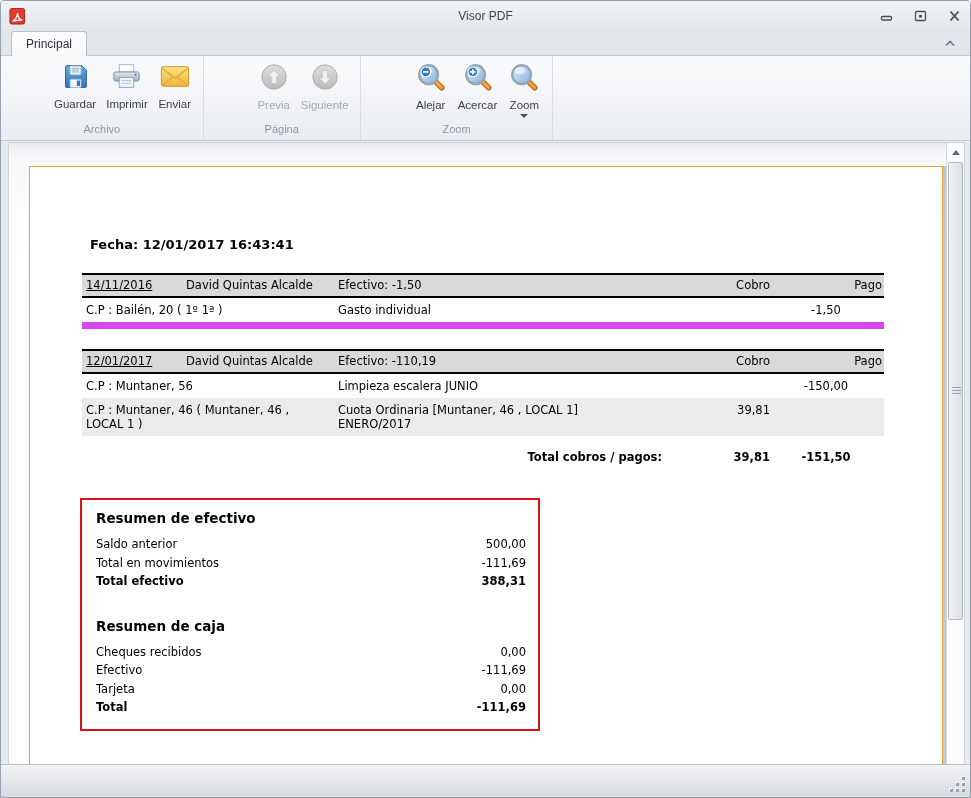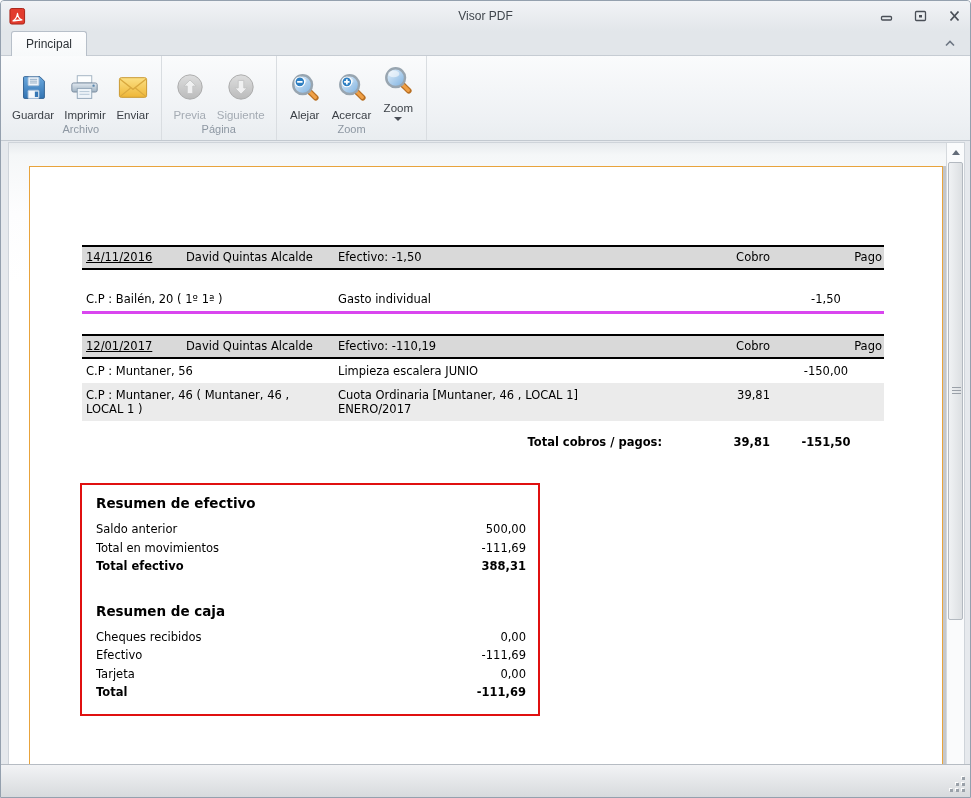--- a/index.html
+++ b/index.html
@@ -29,21 +29,21 @@
   .collapse-btn { position:absolute; right:12px; top:5px; width:16px; height:14px;
                   display:flex; align-items:center; justify-content:center; }
 
   
   .ribbon { position:absolute; left:0; top:54px; width:100%; height:86px;
             background:linear-gradient(#fafbfc,#eef1f4 75%,#e9edf0);
             border-top:1px solid #c6ccd3; border-bottom:1px solid #c3c9d0;
             display:flex; align-items:stretch; }
   .rgroup { display:flex; flex-direction:column; align-items:center;
             padding:3px 6px 1px; border-right:1px solid #d9dde1; }
-  .rbuttons { display:flex; flex:1; align-items:flex-end; }
+  .rbuttons { display:flex; flex:1; align-items:flex-start;margin-left:42px; }
   .rbtn { display:flex; flex-direction:column; align-items:center;
           min-width:44px; padding:3px 5px 1px; background:none; border:none;
           border-radius:3px; font-family:inherit; cursor:default; }
   .rbtn .lbl { margin-top:4px; font-size:11.5px; color:#3a3f45; white-space:nowrap; }
   .rbtn.disabled .lbl { color:#a4abb3; }
   .rbtn.disabled svg { opacity:.85; }
   .caret { width:0; height:0; margin-top:3px;
            border-left:4px solid transparent; border-right:4px solid transparent;
            border-top:4px solid #4a4f57; }
   .glabel { height:16px; font-size:11px; color:#8d97a2; margin-top:1px; }
@@ -83,21 +83,21 @@
   .r-table { margin-top:21px; }
   .sec-header { display:flex; background:#d9d9d9; border-top:2px solid #000;
                 border-bottom:2px solid #000; padding:3px 2px 4px 4px; }
   .sec-header.second { margin-top:20px; }
   .h-date { width:100px;text-decoration:underline; }
   .h-name { width:152px; }
   .h-efec { flex:1; }
   .h-cobro { width:90px; text-align:right; }
   .h-pago  { width:112px; text-align:right; }
   .t-row { display:flex; padding:5px 2px 5px 4px; }
-  .t-row.lined { border-bottom:3px solid #d946ef;margin-top:17px; }
+  .t-row.lined { border-bottom:7px solid #d946ef; }
   .t-row.alt { background:#ebebeb; }
   .c-concept { width:252px; padding-right:8px; }
   .c-desc { flex:1; white-space:pre-line; padding-right:8px; }
   .c-cobro { width:90px; text-align:right; }
   .c-pago  { width:112px; text-align:center; }
   .t-total { display:flex; margin-top:10px; padding:4px 2px 4px 4px; font-weight:bold; }
   .tt-label { flex:1; text-align:right; padding-right:18px; }
 
   .redbox { margin:30px 0 0 -2px; width:460px; border:2px solid #e01010;
             padding:7px 12px 12px 14px; }
@@ -318,20 +318,21 @@
       <div class="glabel">Zoom</div>
     </div>
 
     <div class="ribbon-rest"></div>
   </div>
 
   <div class="viewport">
     <div class="page">
       <div class="report">
 
+        <div class="r-date">Fecha: 12/01/2017 16:43:41</div>
 
         <div class="r-table">
 
           <div class="sec-header">
             <span class="h-date">14/11/2016</span>
             <span class="h-name">David Quintas Alcalde</span>
             <span class="h-efec">Efectivo: -1,50</span>
             <span class="h-cobro">Cobro</span>
             <span class="h-pago">Pago</span>
           </div>

